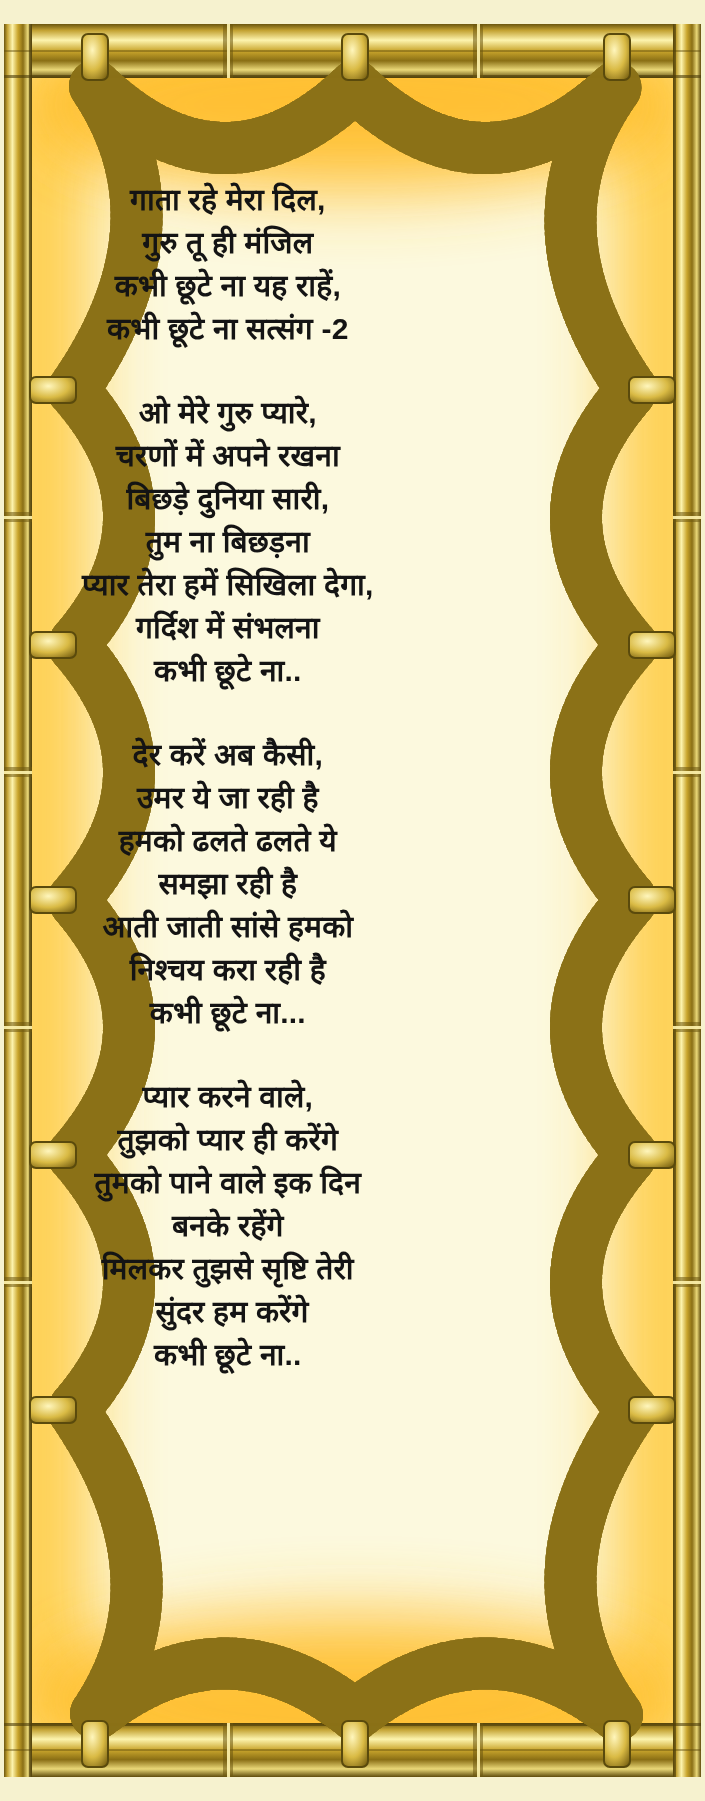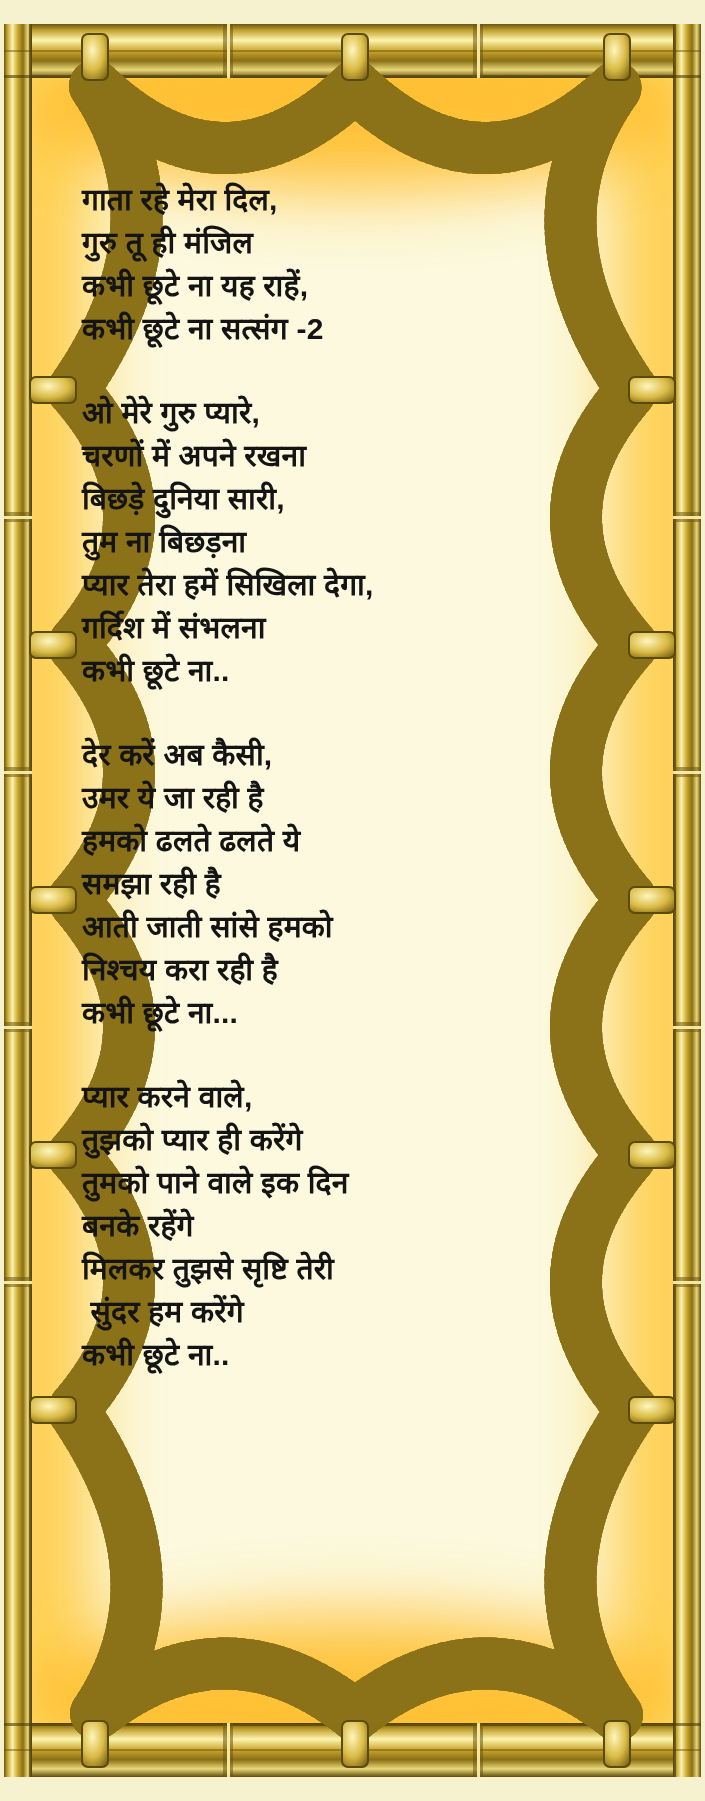--- a/index.html
+++ b/index.html
@@ -1,21 +1,21 @@
 <!DOCTYPE html>
 <html><head>
 <meta charset="utf-8">
 <style>
   html,body{margin:0;padding:0;}
   body{
     width:705px;height:1801px;overflow:hidden;
     background:#f6f2cf;
     font-family:"Liberation Sans","DejaVu Sans",sans-serif;
   }
-  .card{position:relative;width:705px;height:1373px;}
+  .card{position:relative;width:705px;height:1373px;text-align:center;}
   .frame-svg{position:absolute;left:0;top:0;width:705px;height:1801px;display:block;}
   .poem{
     position:absolute;left:82px;top:178px;
     color:#141414;font-size:30px;font-weight:700;line-height:43px;
     white-space:pre;letter-spacing:0.2px;
   }
   .stanza{margin:0 0 41px 0;}
   .poem-line{height:43px;}
 </style>
 </head>

